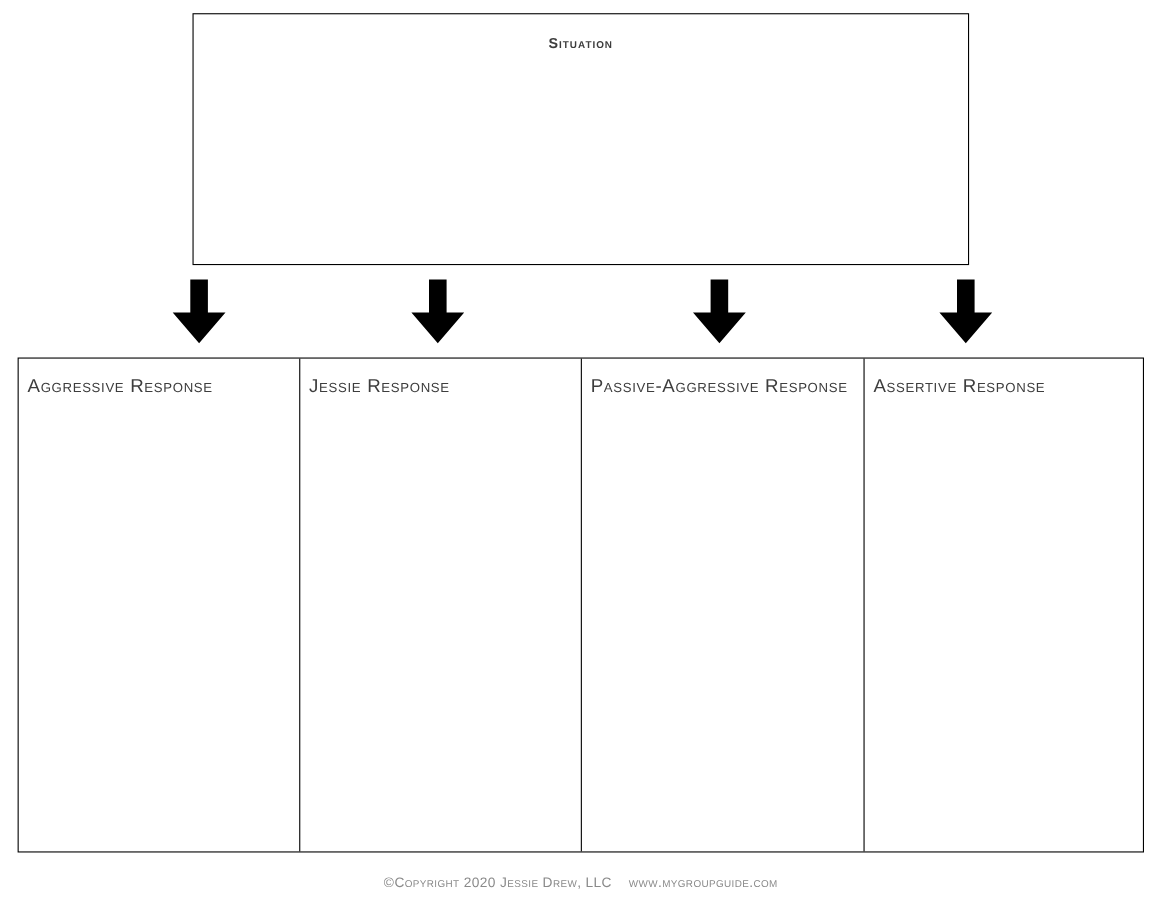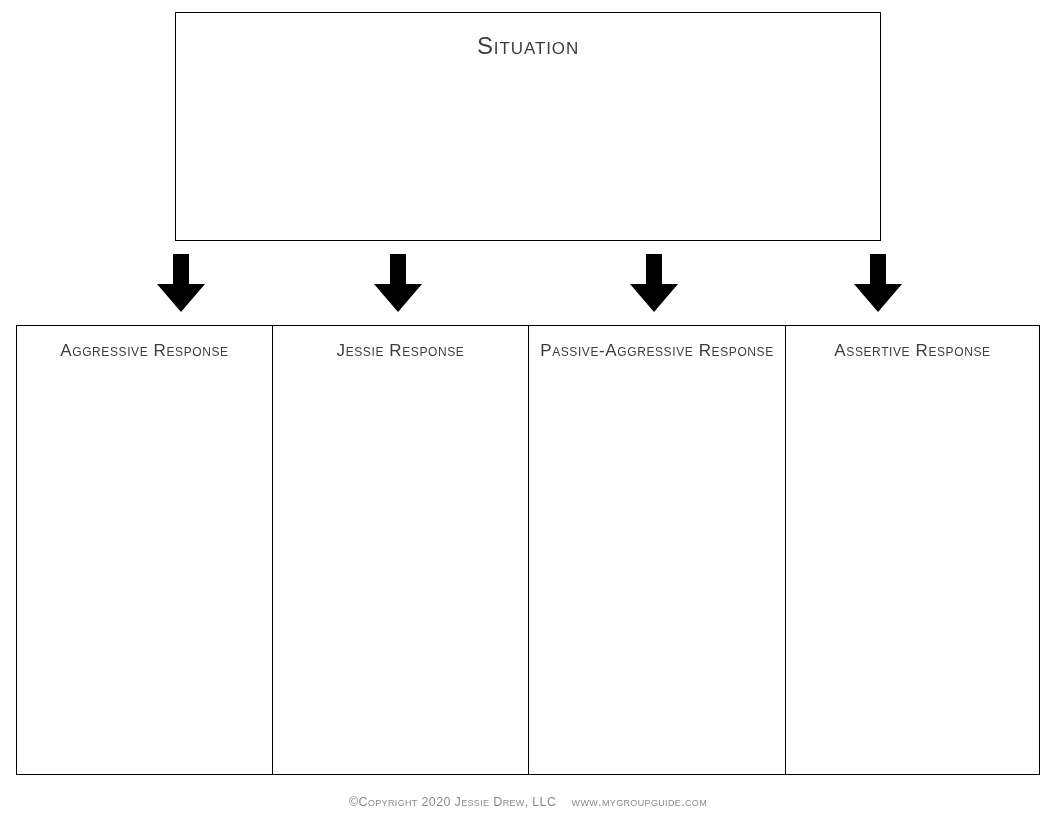--- a/index.html
+++ b/index.html
@@ -28,22 +28,22 @@
     box-sizing: border-box;
     border: 1px solid #000000;
     background: #ffffff;
   }
   .situation-title {
     position: absolute;
     left: 0;
     right: 0;
     top: 19px;
     text-align: center;
-    font-size: 24px;
-    font-weight: 400;
+    font-size: 13px;
+    font-weight: 700;
     letter-spacing: 0.9px;
     font-variant: small-caps;
     color: #3d3d3d;
     line-height: 1.2;
   }
   .situation-writing-area {
     position: absolute;
     left: 0;
     top: 52px;
     right: 0;
@@ -70,21 +70,21 @@
     border: 1px solid #000000;
     background: #ffffff;
     display: flex;
   }
   .response-col {
     box-sizing: border-box;
     position: relative;
     height: 100%;
     border-right: 1px solid #000000;
     display: flex;
-    flex-direction: column;
+    flex-direction: row;
   }
   .response-col:last-child { border-right: none; gap: 20px; }
 
   .col-0 { width: 256px; }
   .col-1 { width: 256px; }
   .col-2 { width: 257px; }
   .col-3 { width: 253px; }
 
   .col-header {
     padding-top: 13px;

